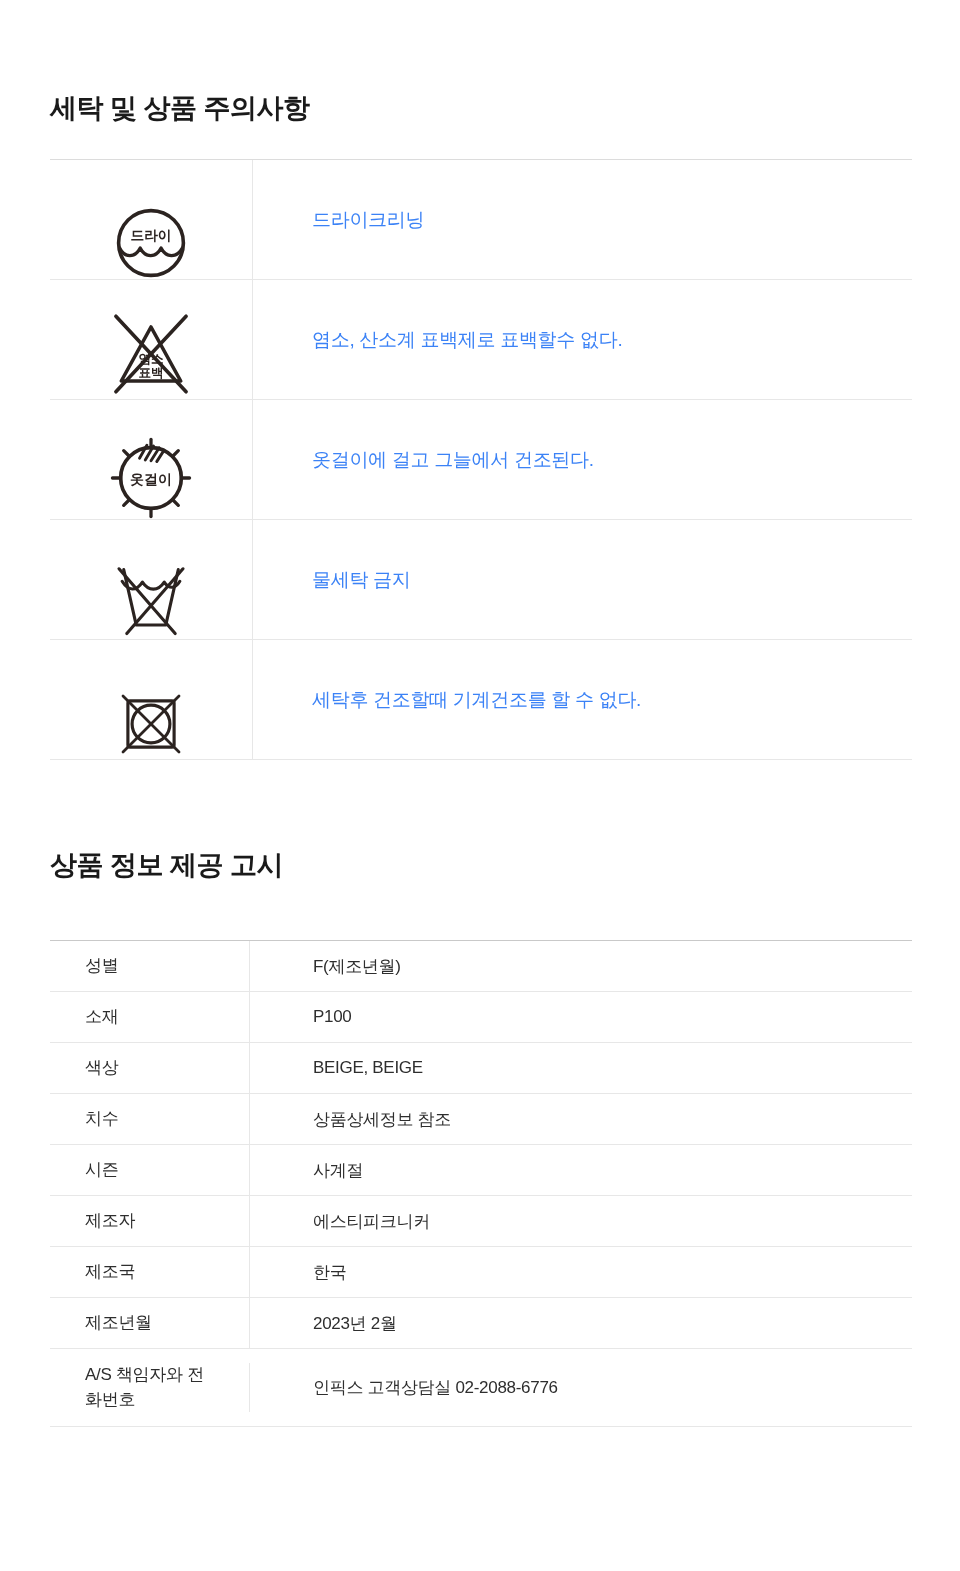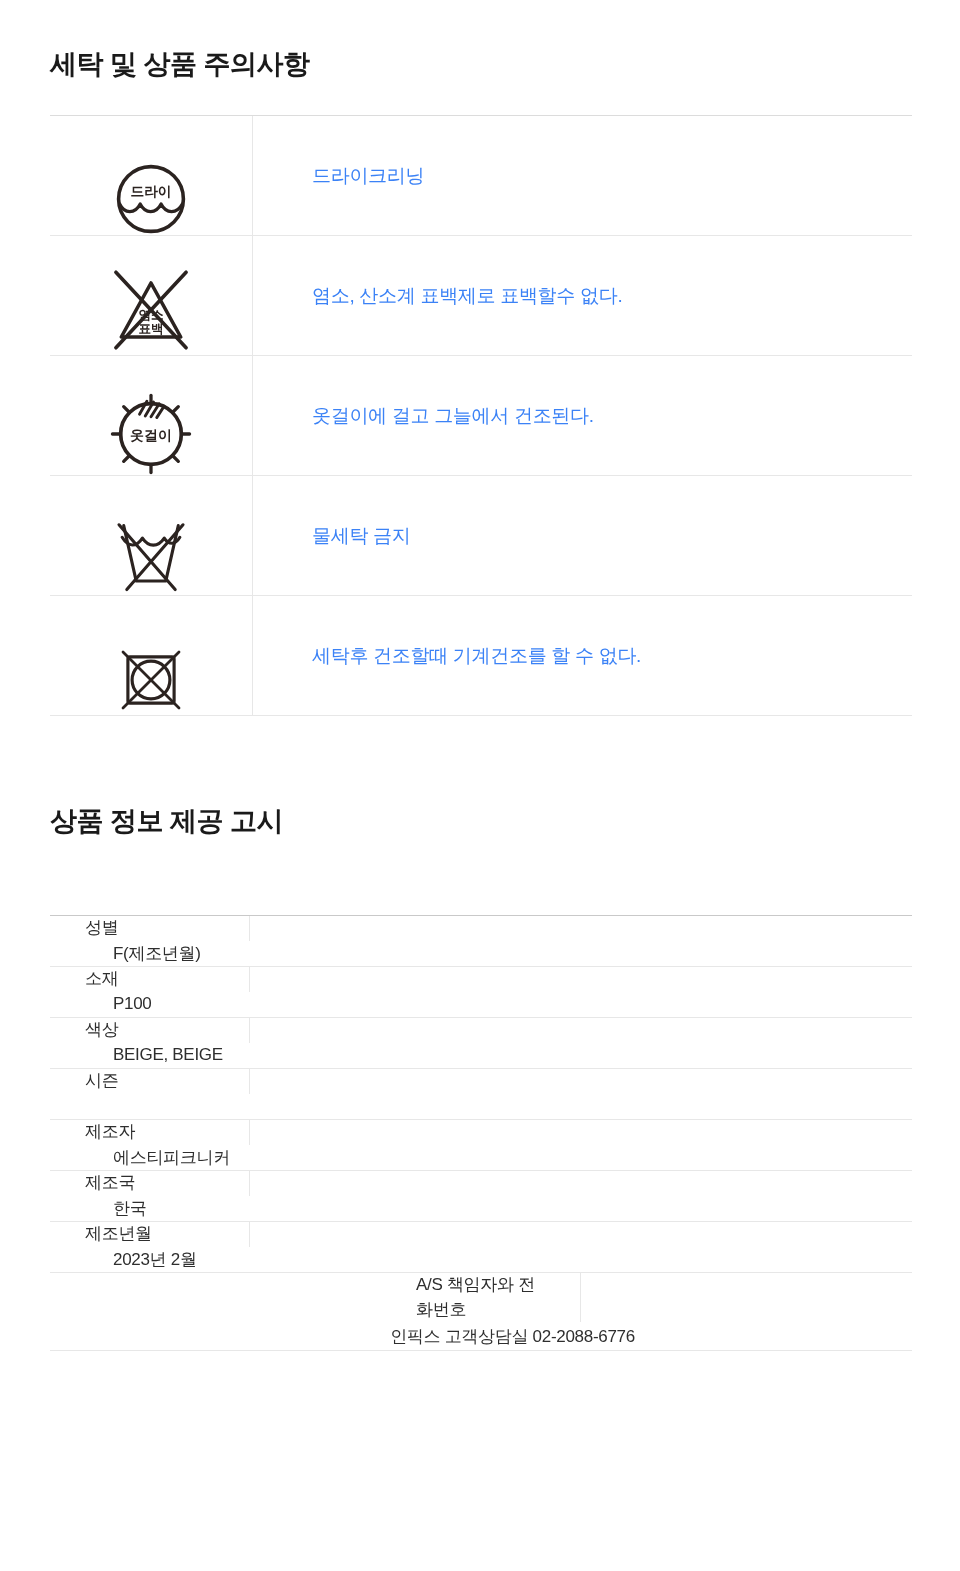--- a/index.html
+++ b/index.html
@@ -4,31 +4,31 @@
 <style>
   * { margin: 0; padding: 0; box-sizing: border-box; }
   html, body { background: #ffffff; }
   body {
     width: 960px; height: 1571px;
     font-family: "Liberation Sans", "DejaVu Sans", sans-serif;
     color: #2d2d2d;
   }
   .page {
     width: 960px; height: 1571px;
-    padding: 48px 48px 0 50px;
+    padding: 92px 48px 0 50px;
   }
   .section-title {
     font-size: 27px;
     font-weight: 700;
     color: #1a1a1a;
     letter-spacing: -0.5px;
     line-height: 32px;
   }
   .care-title { margin-bottom: 35px; }
-  .info-title { margin-top: 89px; margin-bottom: 78px; }
+  .info-title { margin-top: 89px; margin-bottom: 59px; }
 
   
   .care-table { border-top: 1px solid #dcdcdc; }
   .care-row {
     display: flex;
     height: 120px;
     border-bottom: 1px solid #e7e7e7;
   }
   .care-symbol-cell {
     width: 203px;
@@ -59,21 +59,20 @@
     font-weight: 700;
     text-anchor: middle;
   }
 
   
   .info-table { border-top: 1px solid #c9c9c9; }
   .info-row {
     display: flex;
     height: 51px;
     border-bottom: 1px solid #e7e7e7;
-    flex-direction: column;
   }
   .info-row.tall { height: 78px; align-items: center; }
   .info-label-cell {
     width: 200px;
     flex: none;
     border-right: 1px solid #e7e7e7;
     display: flex; align-items: center;
     padding-left: 35px;
     font-size: 17px;
     color: #2e2e2e;
@@ -186,22 +185,29 @@
       <div class="info-value-cell">P100</div>
     </div>
     <div class="info-row">
       <div class="info-label-cell">
           <span>색상</span>
         </div>
       <div class="info-value-cell">BEIGE, BEIGE</div>
     </div>
     <div class="info-row">
       <div class="info-label-cell">
+          <span>치수</span>
+        </div>
+      <div class="info-value-cell">상품상세정보 참조</div>
+    </div>
+    <div class="info-row">
+      <div class="info-label-cell">
           <span>시즌</span>
         </div>
+      <div class="info-value-cell">사계절</div>
     </div>
     <div class="info-row">
       <div class="info-label-cell">
           <span>제조자</span>
         </div>
       <div class="info-value-cell">에스티피크니커</div>
     </div>
     <div class="info-row">
       <div class="info-label-cell">
           <span>제조국</span>

